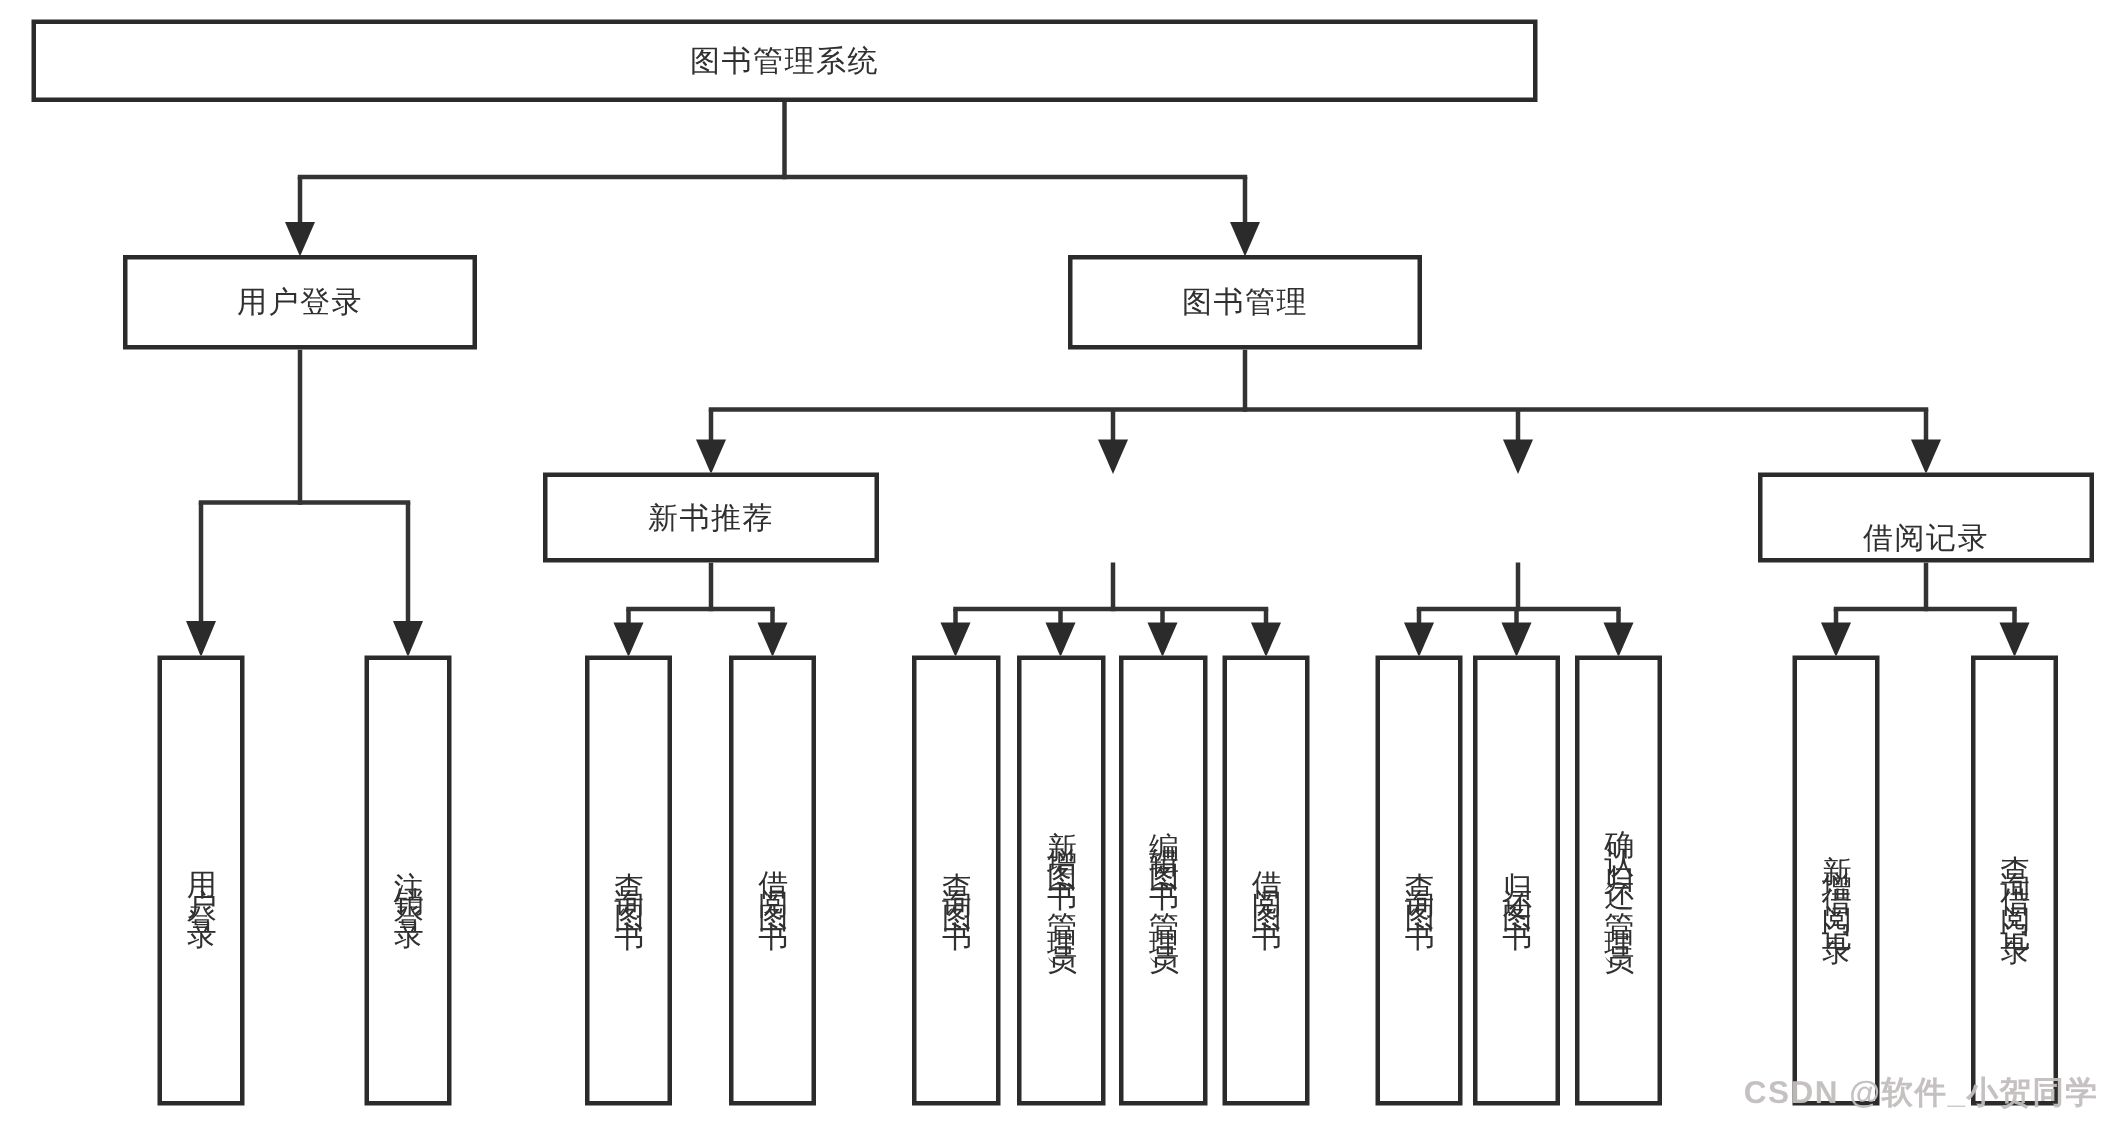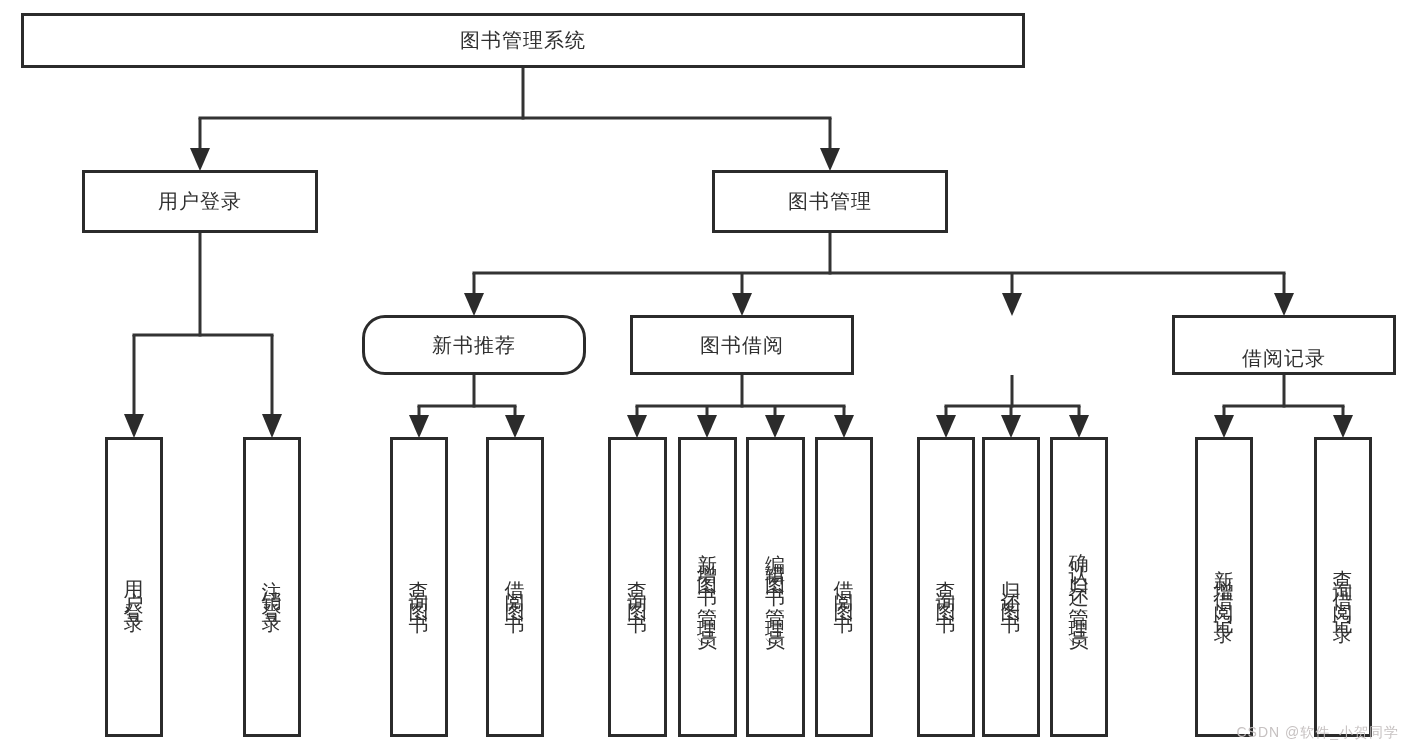--- a/index.html
+++ b/index.html
@@ -39,24 +39,25 @@
     font-size: 20px;
     line-height: 1;
     letter-spacing: 11px;
     white-space: nowrap;
   }
   .watermark {
     position: absolute;
     right: 6px;
     bottom: 5px;
     z-index: 5;
-    font-size: 14px;
+    font-size: 21px;
     color: rgba(195, 190, 190, 0.95);
     letter-spacing: 1px;
     white-space: nowrap;
+    font-weight: bold;
   }
 </style>
 </head>
 <body>
 
 <div id="canvas">
 
   <svg id="connectors" viewBox="0 0 1405 747" xmlns="http://www.w3.org/2000/svg">
     <g stroke="#333333" stroke-width="3" fill="none">
 
@@ -127,25 +128,22 @@
     <span class="h-label">图书管理系统</span>
   </div>
 
   <div class="box" style="left:82px; top:170px; width:236px; height:63px;">
     <span class="h-label">用户登录</span>
   </div>
   <div class="box" style="left:712px; top:170px; width:236px; height:63px;">
     <span class="h-label">图书管理</span>
   </div>
 
-  <div class="box" style="left:362px; top:315px; width:224px; height:60px;border-radius:23px;">
+  <div class="box" style="left:362px; top:315px; width:224px; height:60px;">
     <span class="h-label">新书推荐</span>
-  </div>
-  <div class="box" style="left:630px; top:315px; width:224px; height:60px;">
-    <span class="h-label">图书借阅</span>
   </div>
   <div class="box" style="left:1172px; top:315px; width:224px; height:60px;align-items:flex-end;">
     <span class="h-label">借阅记录</span>
   </div>
 
   <div class="box" style="left:105px; top:437px; width:58px; height:300px;">
     <span class="v-label">用户登录</span>
   </div>
   <div class="box" style="left:243px; top:437px; width:58px; height:300px;">
     <span class="v-label">注销登录</span>

